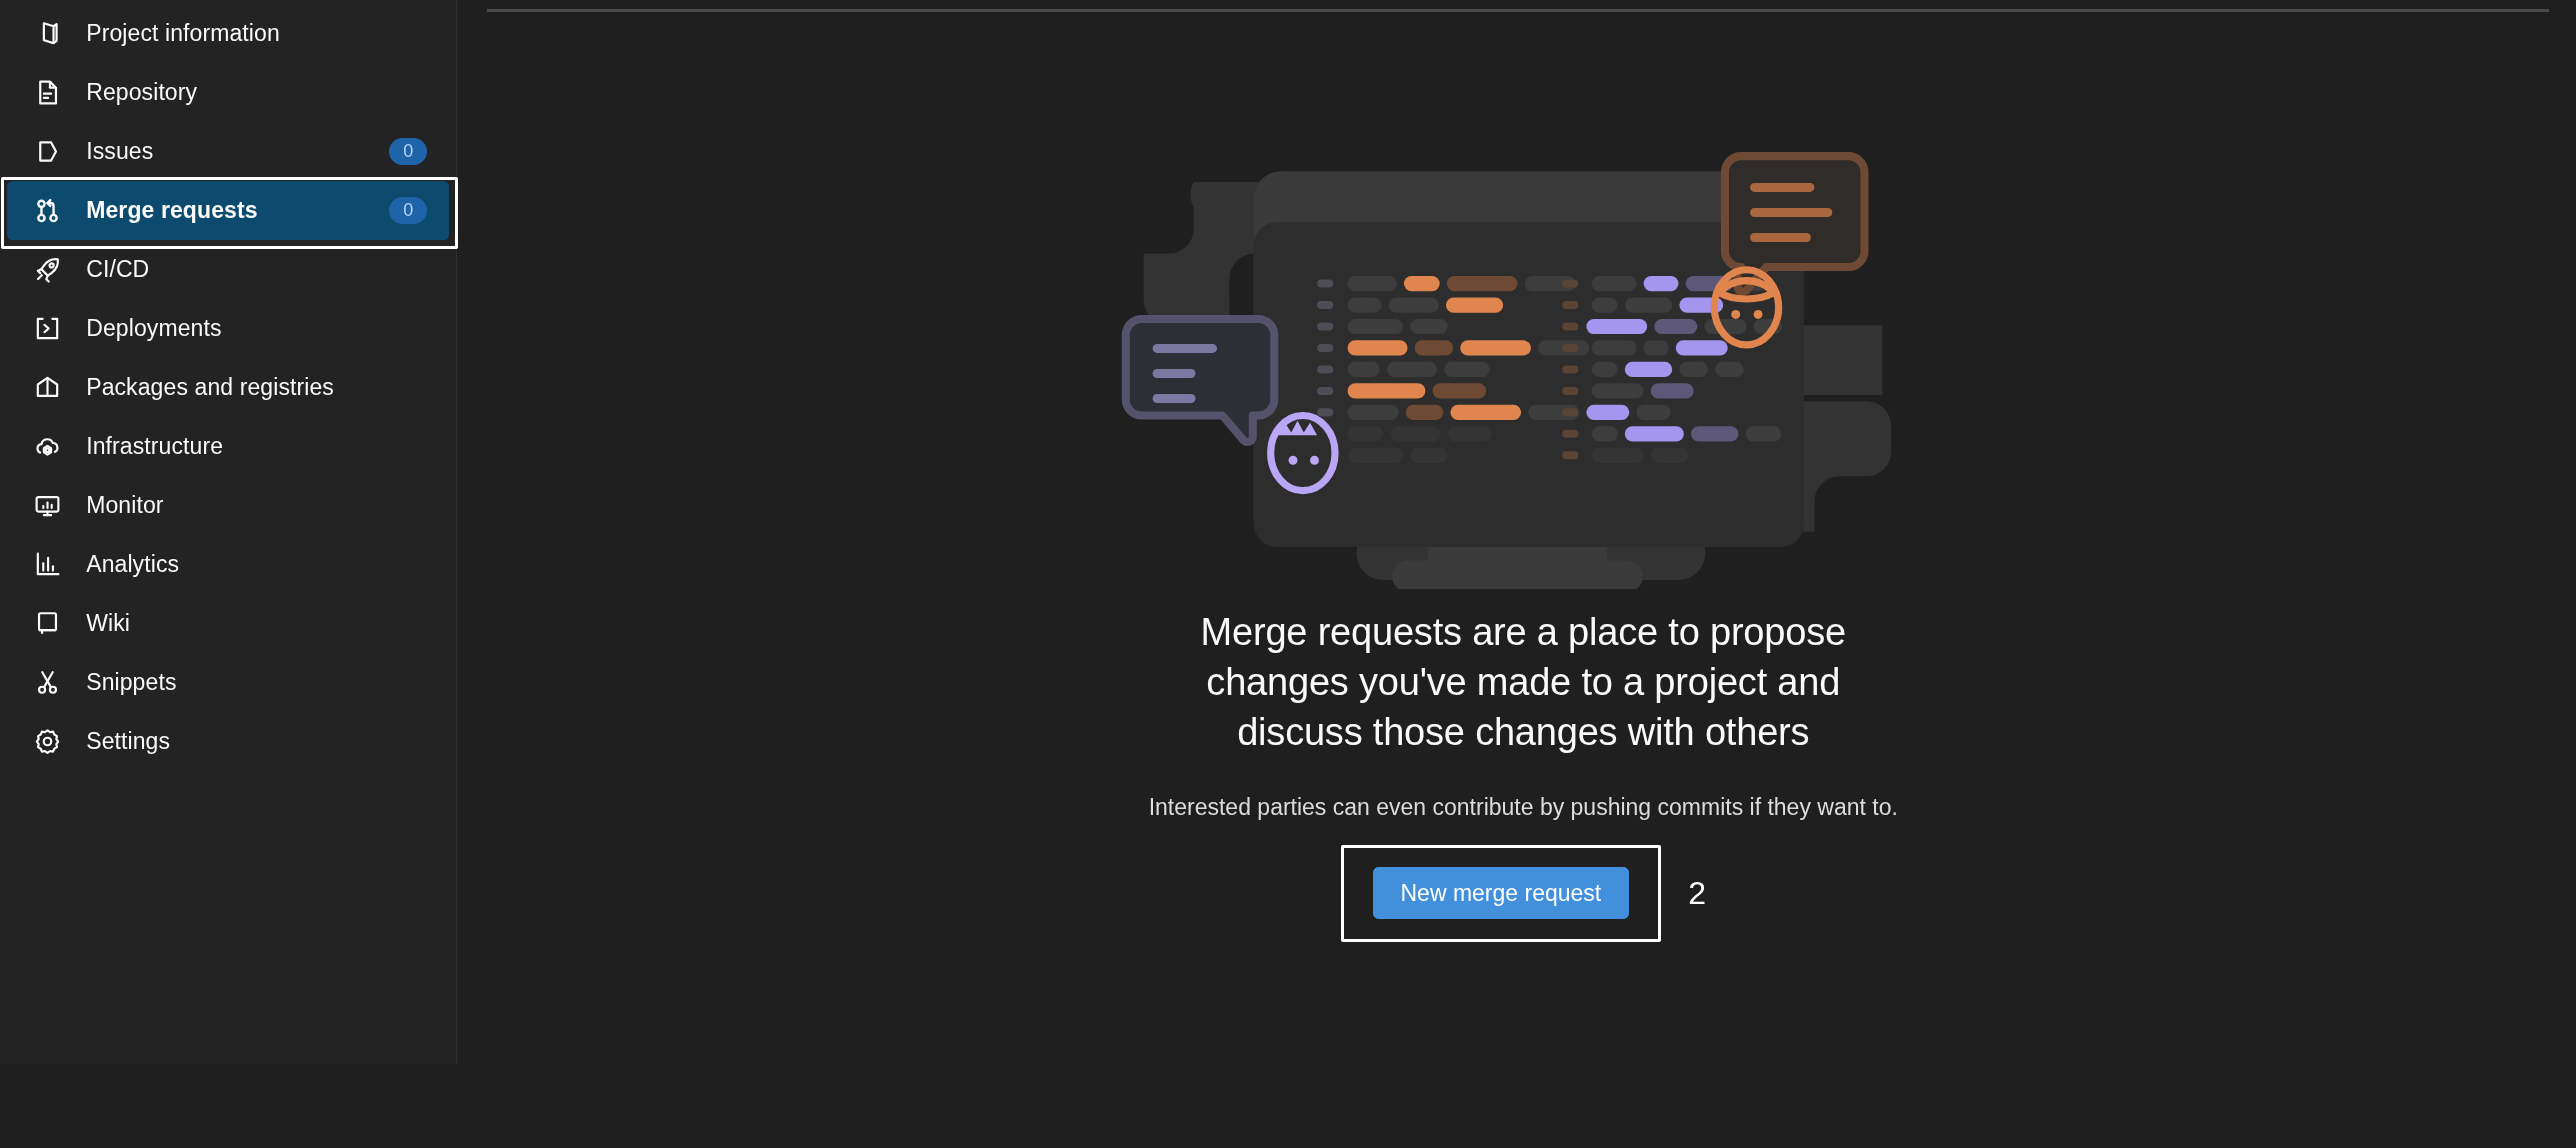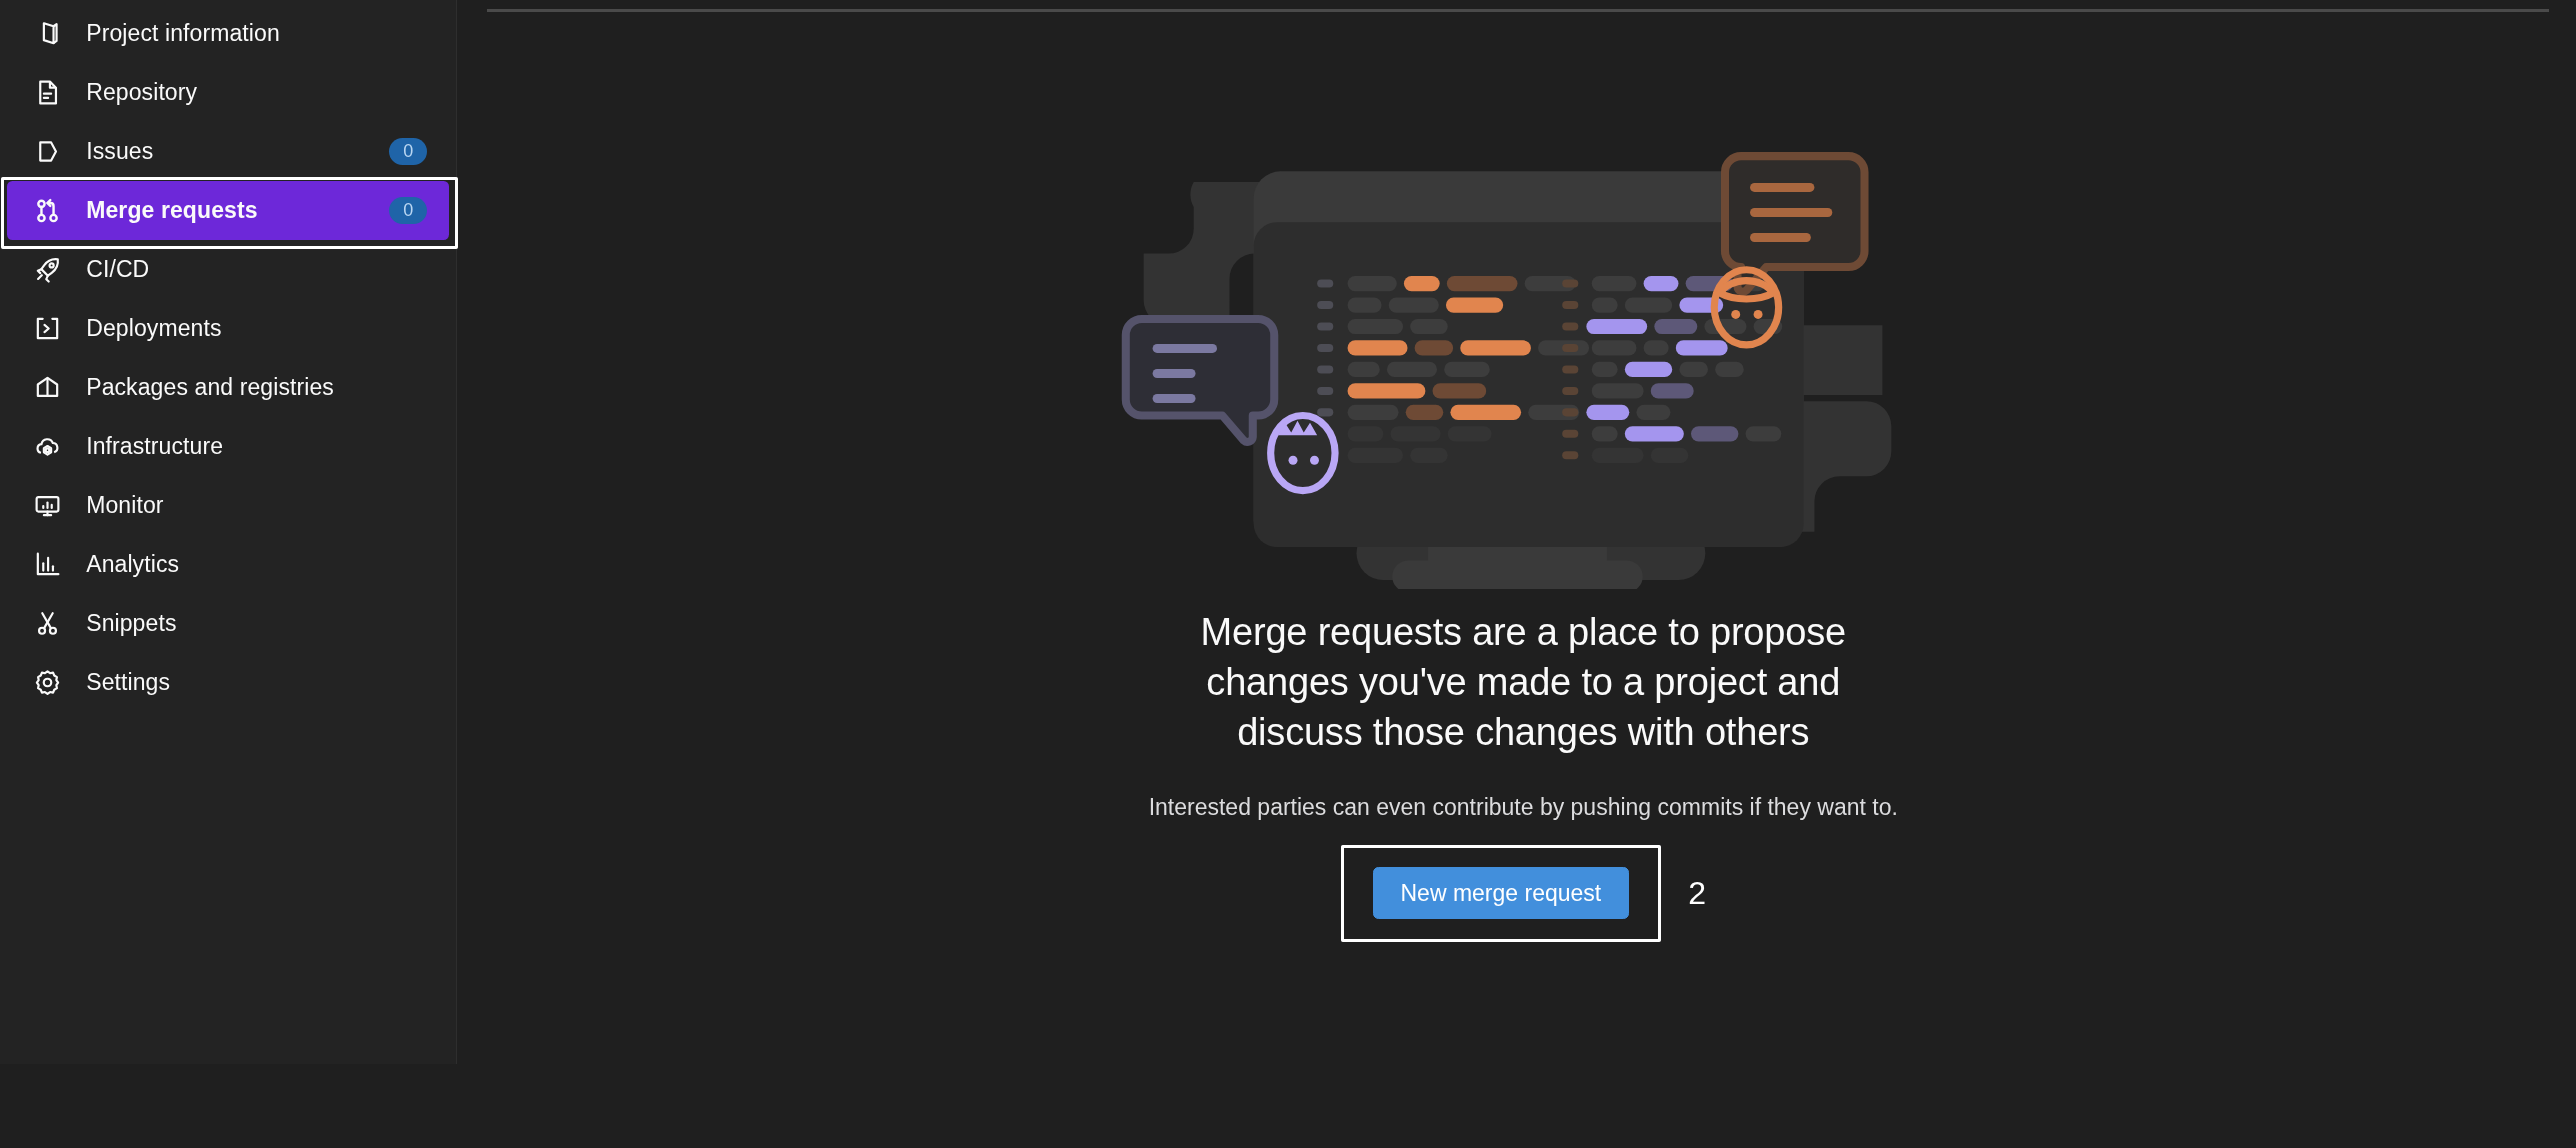--- a/index.html
+++ b/index.html
@@ -22,21 +22,21 @@
   .nav-item {
     position: relative;
     display: flex; align-items: center;
     height: 59px;
     margin: 0 7.2px;
     padding: 0 21.5px 0 25px;
     border-radius: 5.4px;
     cursor: pointer;
     user-select: none;
   }
-  .nav-item.active { background: #6d28d9; justify-content: center; }
+  .nav-item.active { background: #0c4a6e; justify-content: center; }
   .nav-icon {
     width: 30px; height: 30px;
     flex: 0 0 30px;
     display: flex; align-items: center; justify-content: center;
     color: #fafafa;
   }
   .nav-icon svg { width: 29px; height: 29px; display: block; }
   .nav-label {
     margin-left: 24px;
     font-size: 23px;
@@ -270,20 +270,30 @@
         <svg viewBox="0 0 24 24" fill="none" stroke="currentColor" stroke-width="1.8" stroke-linecap="round" stroke-linejoin="round">
           <path d="M4 3 V20 H21"></path>
           <path d="M8.5 17 V11"></path>
             <path d="M12.5 17 V6.5"></path>
             <path d="M16.5 17 V13.5"></path>
         </svg>
       </span>
       <span class="nav-label">Analytics</span>
     </div>
 
+    <div class="nav-item">
+      <span class="nav-icon">
+        <svg viewBox="0 0 24 24" fill="none" stroke="currentColor" stroke-width="1.8" stroke-linejoin="round">
+          <rect x="5" y="3.5" width="14" height="14" rx="1.2"></rect>
+          <path d="M5 17.5 h14"></path>
+            <path d="M7.5 17.5 V20.5"></path>
+        </svg>
+      </span>
+      <span class="nav-label">Wiki</span>
+    </div>
 
     <div class="nav-item">
       <span class="nav-icon">
         <svg viewBox="0 0 24 24" fill="none" stroke="currentColor" stroke-width="1.8" stroke-linecap="round" stroke-linejoin="round">
           <circle cx="7.5" cy="18" r="2.5"></circle>
             <circle cx="16.5" cy="18" r="2.5"></circle>
           <path d="M16.3 3.5 L9.2 15.8"></path>
             <path d="M7.7 3.5 L14.8 15.8"></path>
         </svg>
       </span>

